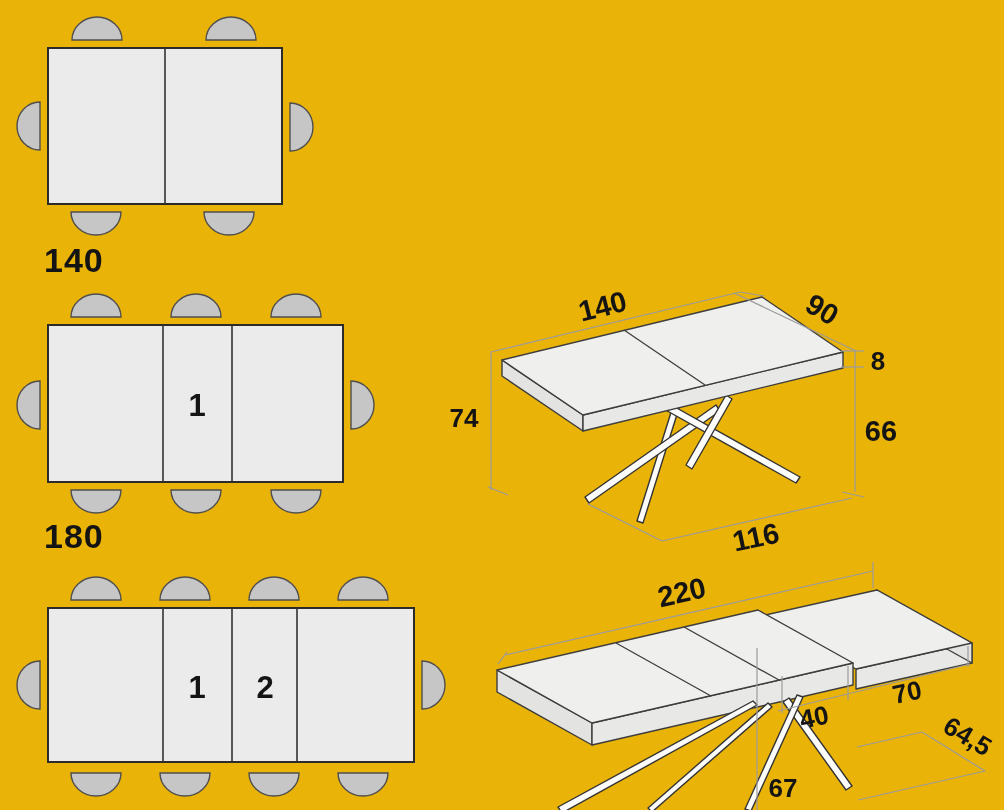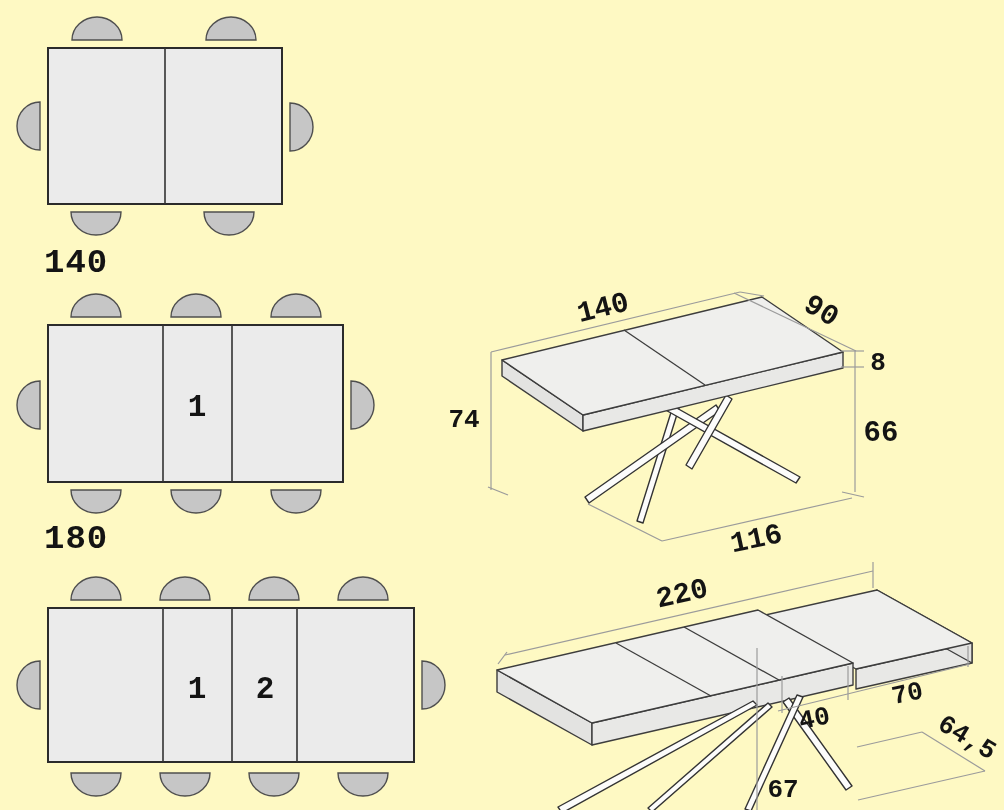--- a/index.html
+++ b/index.html
@@ -1,16 +1,16 @@
 <!DOCTYPE html>
 <html><head>
 <meta charset="utf-8">
 <style>
   html,body{margin:0;padding:0;background:#ffffff;width:1004px;height:810px;overflow:hidden;}
-  .stage{position:relative;width:1004px;height:810px;background:#fef9c3;font-family:Liberation Mono, monospace;}
+  .stage{position:relative;width:1004px;height:810px;background:#eab308;font-family:Liberation Sans, sans-serif;}
   svg{display:block;}
   .tbl{fill:#ebebeb;stroke:#2b2b2b;stroke-width:2;}
   .div{stroke:#333333;stroke-width:1.6;}
   .chair{fill:#c6c6c6;stroke:#4f4f4f;stroke-width:1.4;}
   .plan-label{font-size:34px;font-weight:bold;fill:#141414;letter-spacing:1px;}
   .leaf-num{font-size:31px;font-weight:bold;fill:#141414;}
   .topface{fill:#efefed;stroke:#3d3d3d;stroke-width:1.4;stroke-linejoin:round;}
   .sideface{fill:#e3e3e1;stroke:#3d3d3d;stroke-width:1.4;stroke-linejoin:round;}
   .frontface{fill:#e8e8e6;stroke:#3d3d3d;stroke-width:1.4;stroke-linejoin:round;}
   .seam{stroke:#3d3d3d;stroke-width:1.3;fill:none;}

